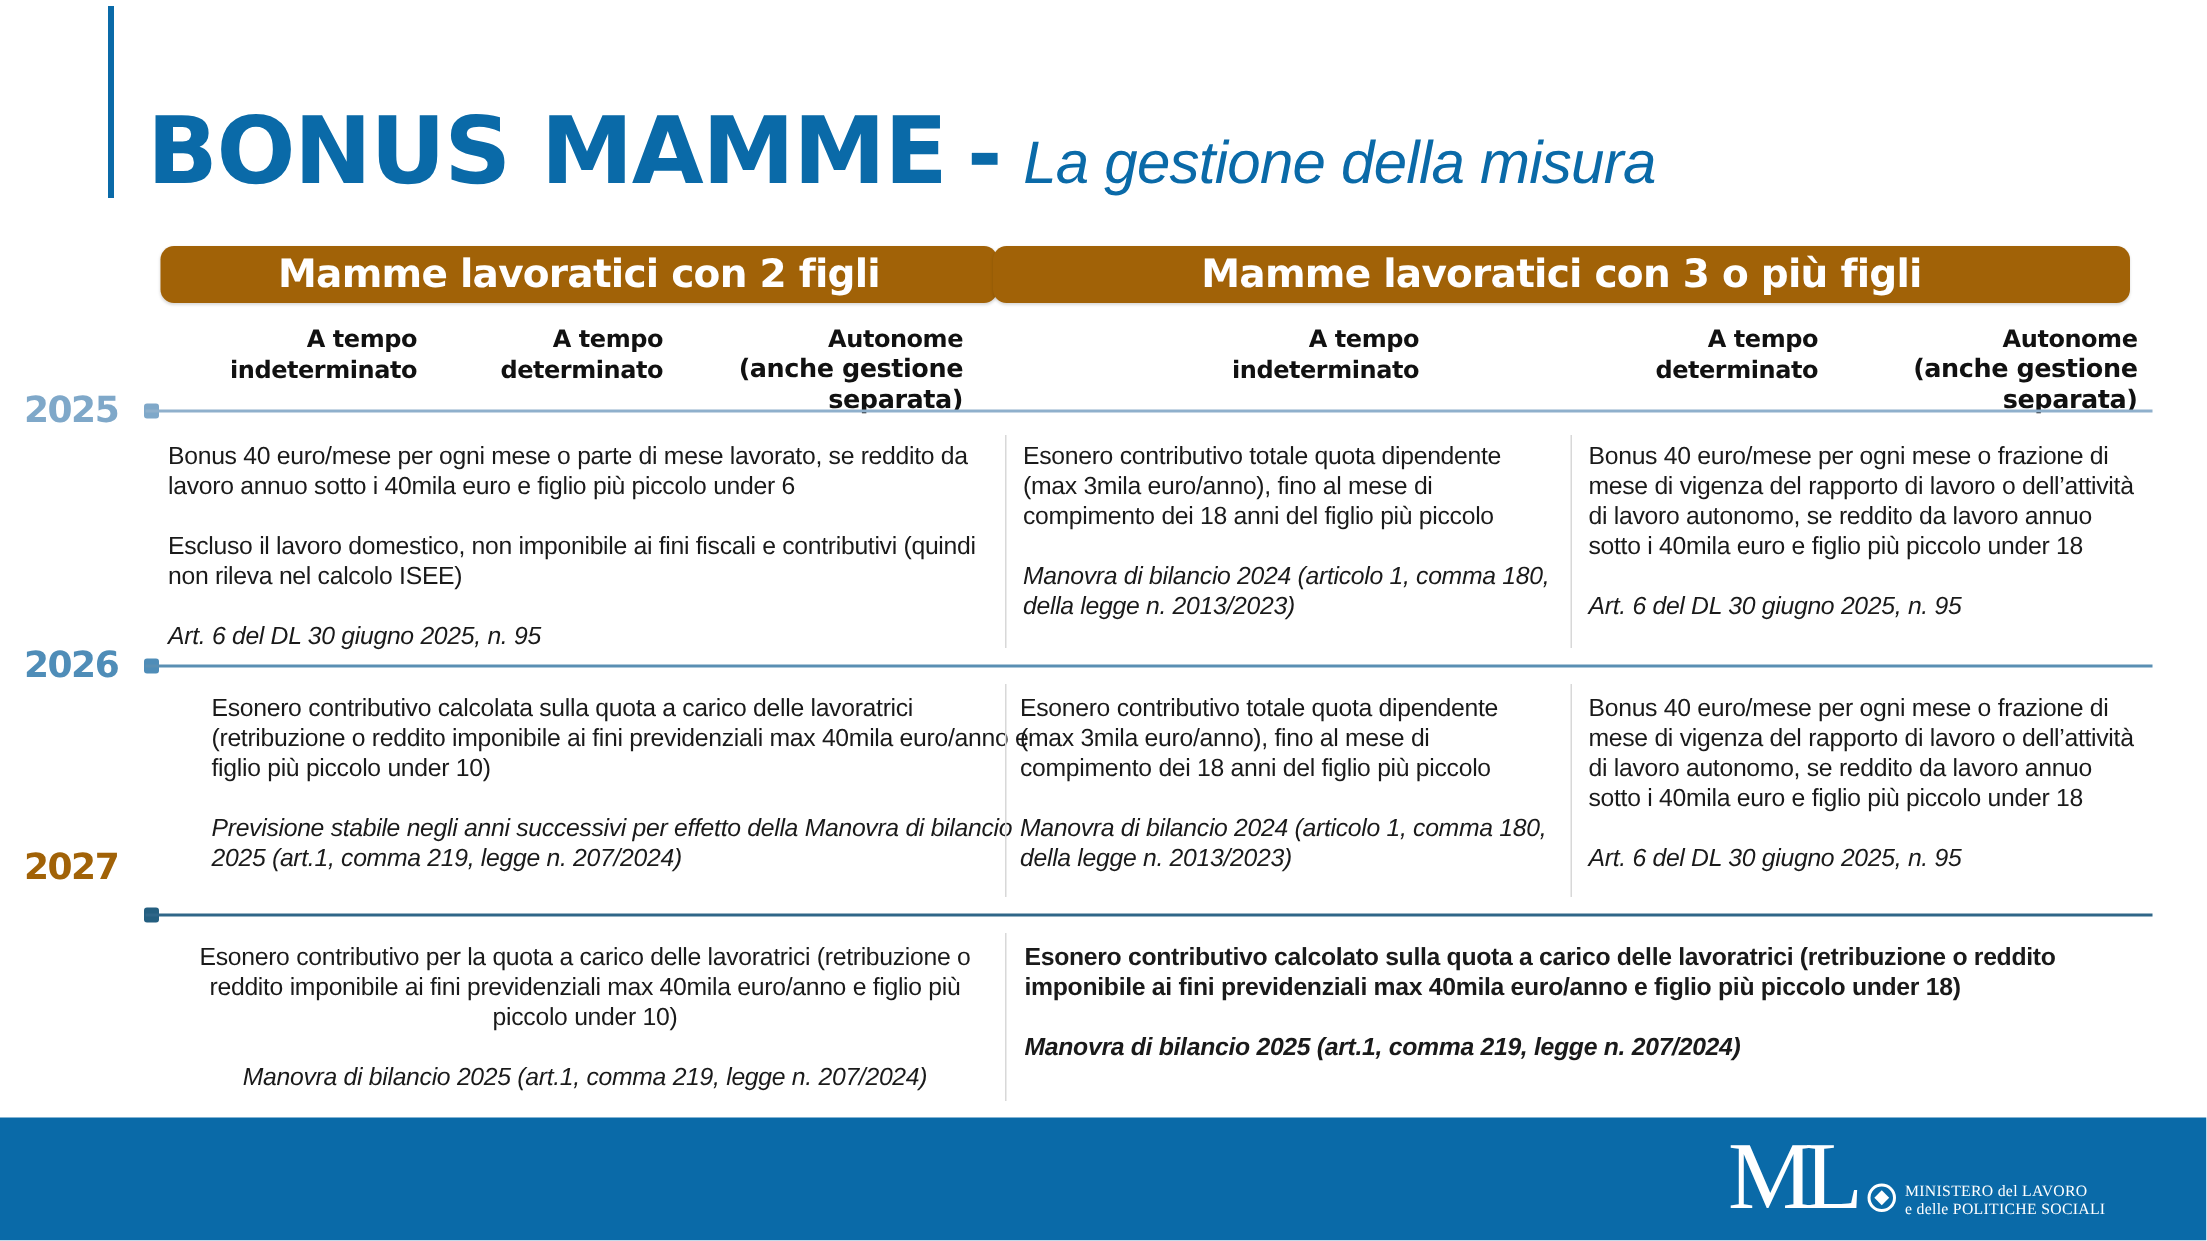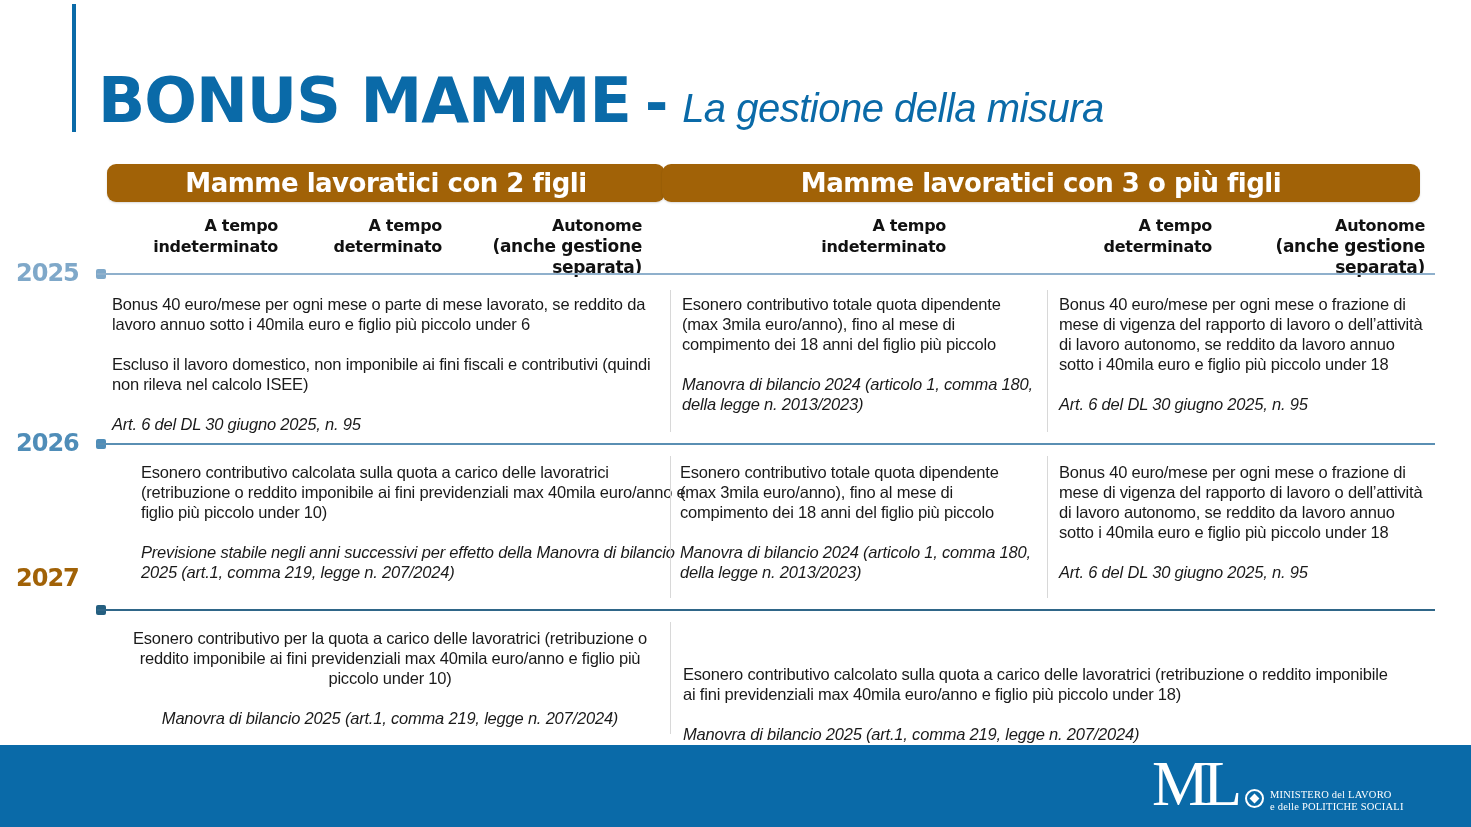--- a/index.html
+++ b/index.html
@@ -116,21 +116,21 @@
 
 <div class="year" style="top:564px;color:#a16207;">2027</div>
 <div class="year-dot" style="top:605px;background:#245f80;"></div>
 <div class="year-line" style="top:609px;background:#2f6688;"></div>
 
 <div class="cell" style="left:115px;top:628px;width:550px;text-align:center;">
   <p>Esonero contributivo per la quota a carico delle lavoratrici (retribuzione o reddito imponibile ai fini previdenziali max 40mila euro/anno e figlio più piccolo under 10)</p>
   <p class="ref">Manovra di bilancio 2025 (art.1, comma 219, legge n. 207/2024)</p>
 </div>
 <div class="vdiv" style="left:670px;top:622px;height:112px;"></div>
-<div class="cell" style="left:683px;top:664px;width:720px;">
+<div class="cell" style="left:683px;top:628px;width:720px;font-weight:bold;">
   <p>Esonero contributivo calcolato sulla quota a carico delle lavoratrici (retribuzione o reddito imponibile ai fini previdenziali max 40mila euro/anno e figlio più piccolo under 18)</p>
   <p class="ref">Manovra di bilancio 2025 (art.1, comma 219, legge n. 207/2024)</p>
 </div>
 
 <div class="footer"></div>
 <div class="logo-ml">ML</div>
 <div class="emblem"></div>
 <div class="ministry">
   <div>MINISTERO del LAVORO</div>
   <div>e delle POLITICHE SOCIALI</div>

